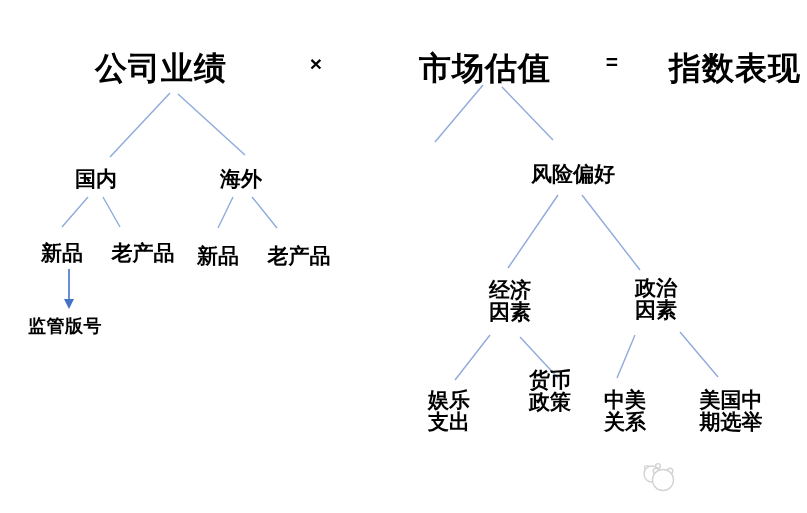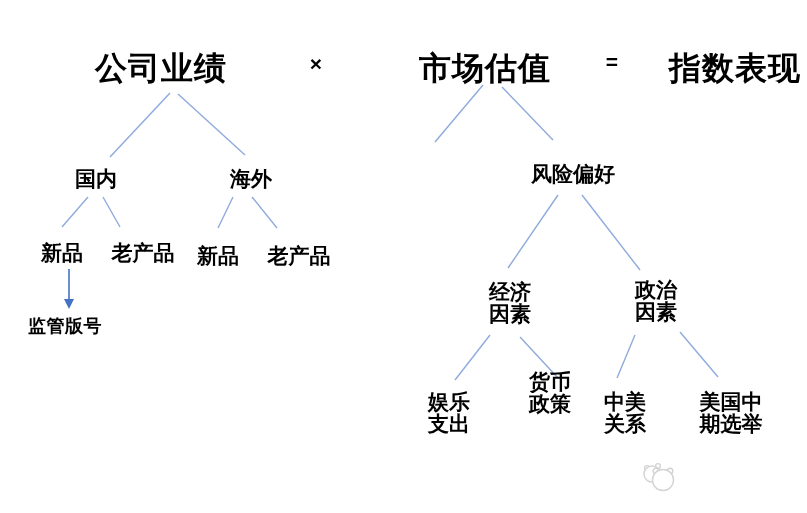--- a/index.html
+++ b/index.html
@@ -24,21 +24,21 @@
     position: absolute;
     transform: translateX(-50%);
     font-weight: bold;
     color: var(--text);
     white-space: nowrap;
     text-align: center;
   }
   .title { font-size: 32px; letter-spacing: 1px; }
   .op    { font-size: 21px; }
   .lbl   { font-size: 21px; }
-  .lbl2  { font-size: 21px; line-height: 22px; }
+  .lbl2  { font-size: 21px; line-height: 22px; font-family: Liberation Mono, monospace; }
   .note  { font-size: 18px; letter-spacing: 0.5px; text-align: center; }
   .watermark {
     position: absolute;
     left: 641px; top: 461px;
     display: flex; align-items: center; gap: 7px;
   }
   .wm-text {
     color: var(--wm);
     font-weight: bold;
     font-size: 20px;
@@ -82,21 +82,21 @@
     </g>
   </svg>
 
   <div class="node title" style="left:161px; top:47px">公司业绩</div>
   <div class="node op" style="left:316px; top:52px">×</div>
   <div class="node title" style="left:485px; top:47px">市场估值</div>
   <div class="node op" style="left:612px; top:50px">=</div>
   <div class="node title" style="left:735px; top:47px">指数表现</div>
 
   <div class="node lbl" style="left:96px; top:165px">国内</div>
-  <div class="node lbl" style="left:251px; top:165px">海外</div>
+  <div class="node lbl" style="left:241px; top:165px">海外</div>
 
   <div class="node lbl" style="left:62px; top:239px">新品</div>
   <div class="node lbl" style="left:143px; top:239px">老产品</div>
   <div class="node lbl" style="left:218px; top:242px">新品</div>
   <div class="node lbl" style="left:299px; top:242px">老产品</div>
 
   <div class="node lbl note" style="left:65px; top:314px">监管版号</div>
 
   <div class="node lbl" style="left:573px; top:160px">风险偏好</div>
 

